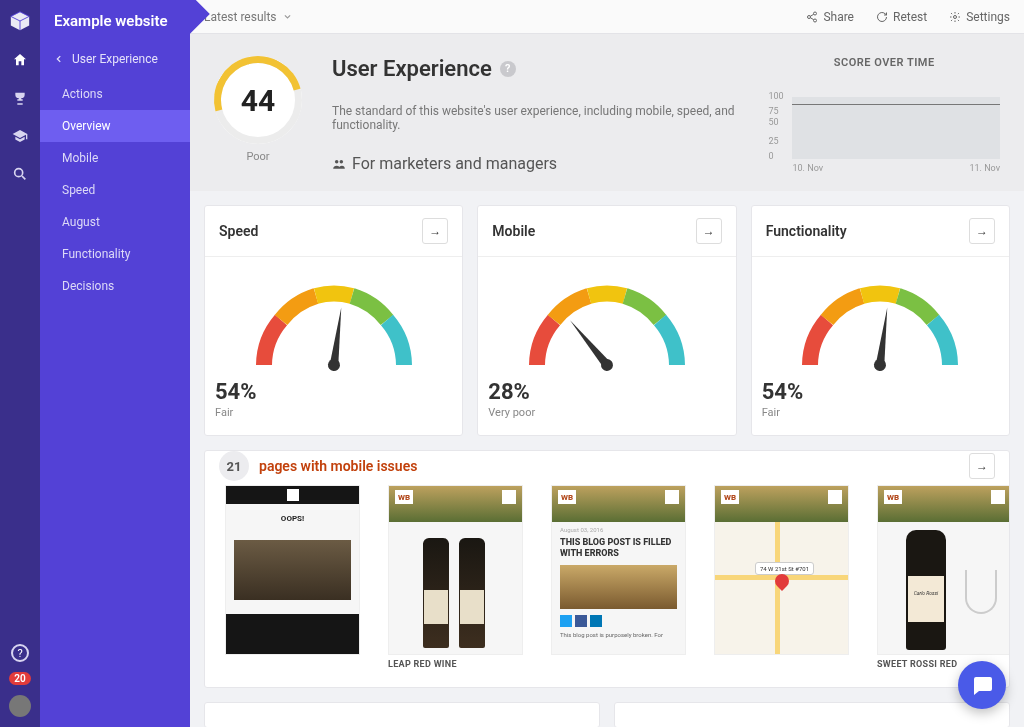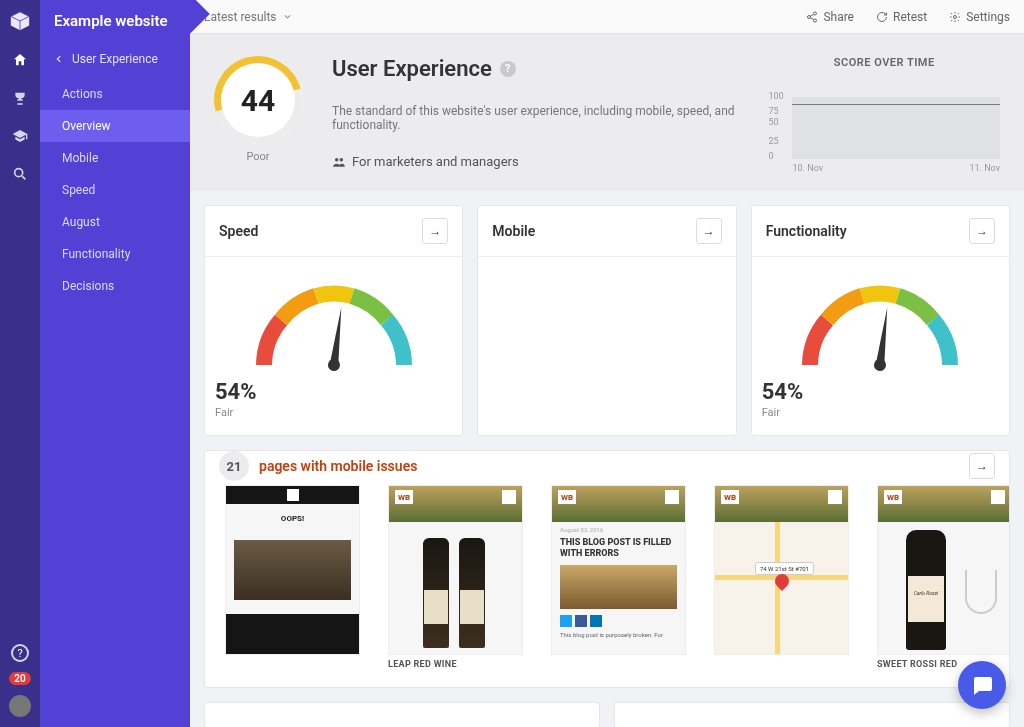--- a/index.html
+++ b/index.html
@@ -32,21 +32,21 @@
   .hero { background:#ececee; padding:22px 24px 18px 24px; display:flex; gap:30px; align-items:flex-start;}
   .score-wrap { text-align:center; }
   .score-ring { width:88px; height:88px; border-radius:50%; display:flex; align-items:center; justify-content:center; position:relative; background:#fff; }
   .score-ring::before { content:""; position:absolute; inset:0; border-radius:50%; border:7px solid #ececec;}
   .score-ring::after { content:""; position:absolute; inset:0; border-radius:50%; border:7px solid transparent; border-top-color:#f2c233; border-right-color:#f2c233; transform:rotate(-60deg);}
   .score-num { font-size:30px; font-weight:700; color:#222; position:relative; z-index:1;}
   .score-label { font-size:11px; color:#888; margin-top:6px;}
   .hero-text h1 { font-size:22px; font-weight:600; color:#333; display:flex; align-items:center; gap:8px;}
   .qmark{width:16px;height:16px;border-radius:50%;background:#c9c9cd;color:#fff;font-size:11px;display:inline-flex;align-items:center;justify-content:center;}
   .hero-text p.sub { font-size:12px; color:#777; margin-top:23px;}
-  .hero-text p.for { font-size:13px; color:#555; margin-top:22px; display:flex; align-items:center; gap:6px;}
+  .hero-text p.for { font-size:16px; color:#555; margin-top:22px; display:flex; align-items:center; gap:6px;}
   .mini-chart { margin-left:auto; width:270px;}
   .mc-title { text-align:center; font-size:11px; letter-spacing:.5px; color:#666; font-weight:600; margin-bottom:24px;}
   .mc-body { position:relative; height:80px;}
   .mc-axis { position:absolute; left:0; font-size:9px; color:#999; }
   .mc-plot { position:absolute; left:24px; right:0; top:4px; bottom:14px; background:#dfe1e4;}
   .mc-line { position:absolute; left:0; right:0; top:12%; height:1px; background:#777;}
   .mc-xl { position:absolute; bottom:0; font-size:9px; color:#999;}
   
   .cards { display:flex; gap:14px; padding:14px 14px 0 14px;}
   .card { flex:1; background:#fff; border:1px solid #e6e6ea; border-radius:3px; }
@@ -260,20 +260,37 @@
             </div>
             <div class="gv">54%</div>
             <div class="gl">Fair</div>
           </div>
         </div>
         <div class="card">
           <div class="card-head">
               <h3>Mobile</h3>
               <div class="arrow-btn">→</div>
             </div>
+          <div class="gauge-wrap">
+            <div class="gauge">
+              <svg viewBox="0 0 180 100">
+                <path d="M20 90 A70 70 0 0 1 37 45" stroke="#e74c3c" stroke-width="16" fill="none"></path>
+                <path d="M37 45 A70 70 0 0 1 72 21" stroke="#f39c12" stroke-width="16" fill="none"></path>
+                <path d="M72 21 A70 70 0 0 1 108 21" stroke="#f1c40f" stroke-width="16" fill="none"></path>
+                <path d="M108 21 A70 70 0 0 1 143 45" stroke="#7bc043" stroke-width="16" fill="none"></path>
+                <path d="M143 45 A70 70 0 0 1 160 90" stroke="#3fc1c9" stroke-width="16" fill="none"></path>
+                <g transform="rotate(-39.6 90 90)">
+                    <polygon points="90,90 86,86 90,32 94,86" fill="#333"></polygon>
+                    <circle cx="90" cy="90" r="6" fill="#333"></circle>
+                  </g>
+              </svg>
+            </div>
+            <div class="gv">28%</div>
+            <div class="gl">Very poor</div>
+          </div>
         </div>
         <div class="card">
           <div class="card-head">
               <h3>Functionality</h3>
               <div class="arrow-btn">→</div>
             </div>
           <div class="gauge-wrap">
             <div class="gauge">
               <svg viewBox="0 0 180 100">
                 <path d="M20 90 A70 70 0 0 1 37 45" stroke="#e74c3c" stroke-width="16" fill="none"></path>

